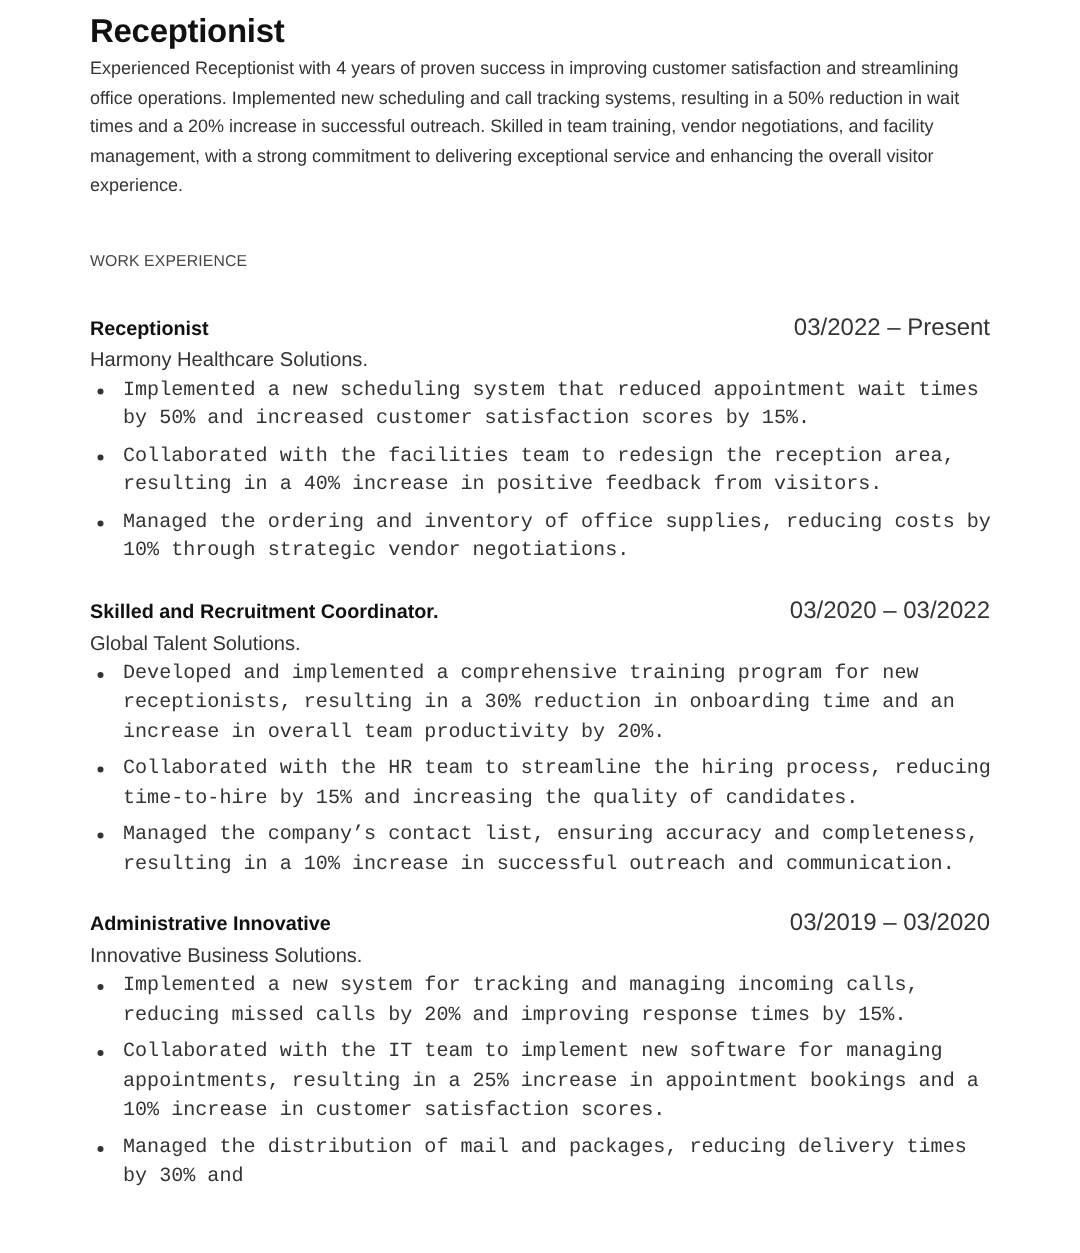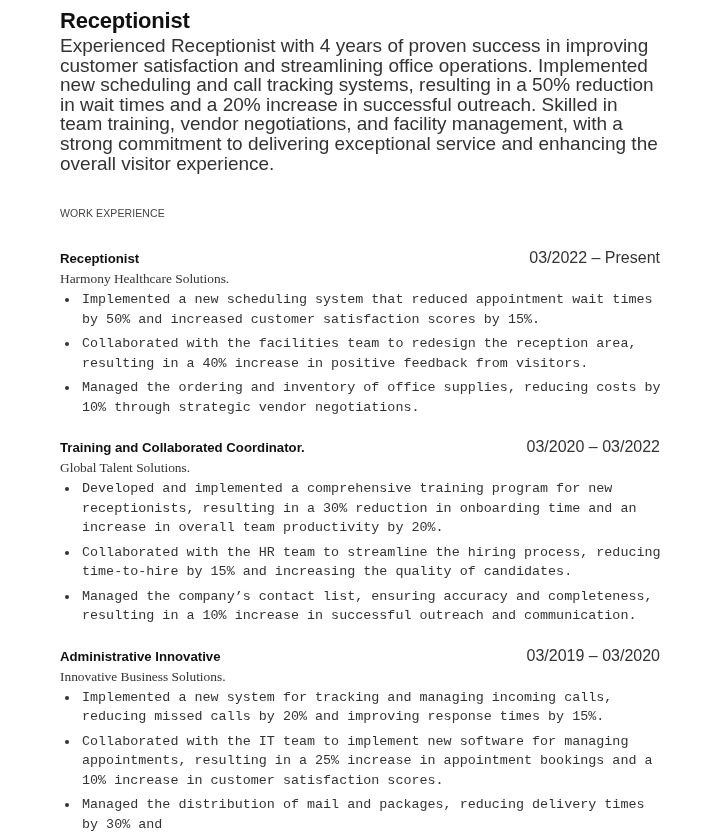--- a/index.html
+++ b/index.html
@@ -9,33 +9,33 @@
       font-family: "Liberation Sans", sans-serif;
       color: #222222;
       position: relative;
     }
     .page { position: absolute; left: 60px; top: 6px; width: 602px; }
     .title {
       font-size: 22px; font-weight: bold; color: #111111;
       margin: 0; line-height: 30px; letter-spacing: -0.2px;
     }
     .summary {
-      font-size: 19px; line-height: 19.6px; color: #333333;
+      font-size: 12px; line-height: 19.6px; color: #333333;
       margin: 0; width: 600px;
     }
     .section-heading {
       font-size: 10.5px; color: #444444; text-transform: uppercase;
       margin-top: 34px; letter-spacing: 0.1px;
     }
     .job { margin-top: 30px; }
     .job + .job { margin-top: 21px; }
     .job-header { display: flex; justify-content: space-between; align-items: baseline; height: 20px; }
     .job-title { font-size: 13.2px; font-weight: bold; color: #111111; }
     .job-dates { font-size: 16px; color: #333333; padding-right: 2px; }
-    .company { font-size: 13.4px; color: #333333; line-height: 19px; font-family: Liberation Serif, serif; }
+    .company { font-size: 13.4px; color: #333333; line-height: 19px; }
     ul.bullets { list-style: none; margin: 2px 0 0 0; padding: 0; font-family: Liberation Mono, monospace; }
     ul.bullets li {
       position: relative; padding-left: 22px;
       font-size: 13.4px; line-height: 19.5px; color: #333333;
       margin-bottom: 5px;
     }
     ul.bullets li .dot {
       position: absolute; left: 5px; top: 8px;
       width: 4px; height: 4px; border-radius: 50%; background: #333333;
     }
@@ -57,21 +57,21 @@
     <div class="company">Harmony Healthcare Solutions.</div>
     <ul class="bullets">
       <li><span class="dot"></span><span>Implemented a new scheduling system that reduced appointment wait times by 50% and increased customer satisfaction scores by 15%.</span></li>
       <li><span class="dot"></span><span>Collaborated with the facilities team to redesign the reception area, resulting in a 40% increase in positive feedback from visitors.</span></li>
       <li><span class="dot"></span><span>Managed the ordering and inventory of office supplies, reducing costs by 10% through strategic vendor negotiations.</span></li>
     </ul>
   </div>
 
   <div class="job">
     <div class="job-header">
-      <span class="job-title">Training and Collaborated Coordinator.</span>
+      <span class="job-title">Skilled and Recruitment Coordinator.</span>
       <span class="job-dates">03/2020 – 03/2022</span>
     </div>
     <div class="company">Global Talent Solutions.</div>
     <ul class="bullets">
       <li><span class="dot"></span><span>Developed and implemented a comprehensive training program for new receptionists, resulting in a 30% reduction in onboarding time and an increase in overall team productivity by 20%.</span></li>
       <li><span class="dot"></span><span>Collaborated with the HR team to streamline the hiring process, reducing time-to-hire by 15% and increasing the quality of candidates.</span></li>
       <li><span class="dot"></span><span>Managed the company’s contact list, ensuring accuracy and completeness, resulting in a 10% increase in successful outreach and communication.</span></li>
     </ul>
   </div>
 

